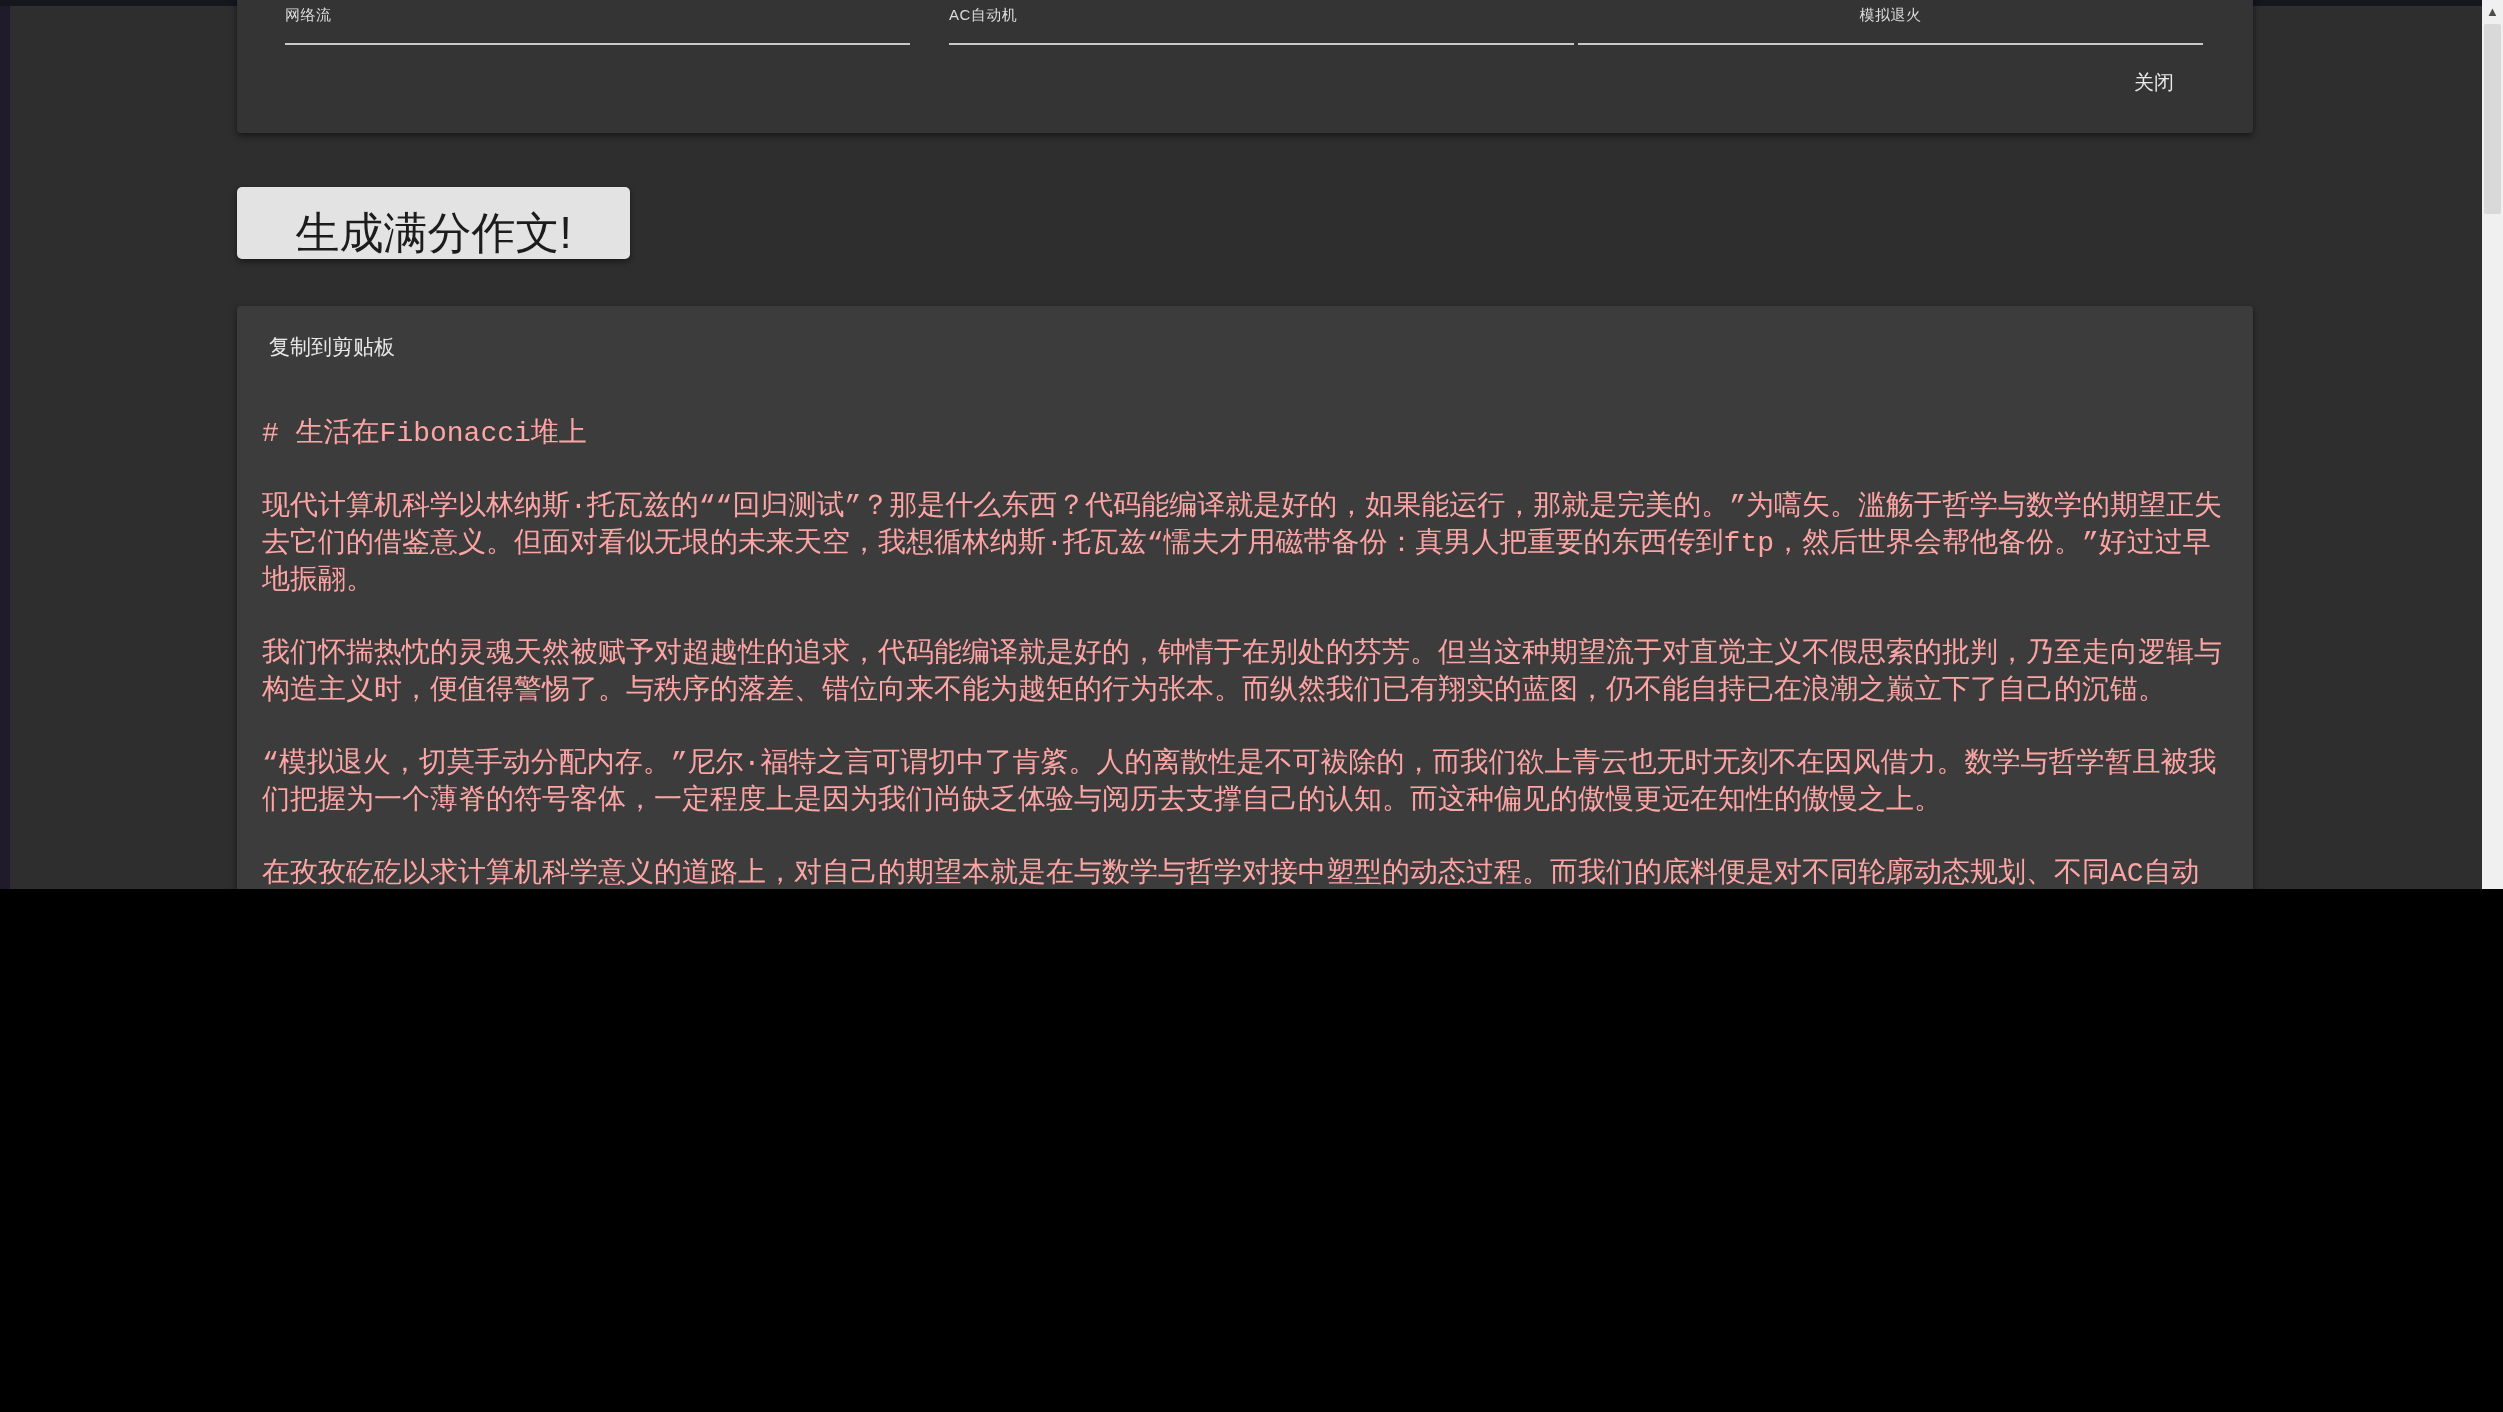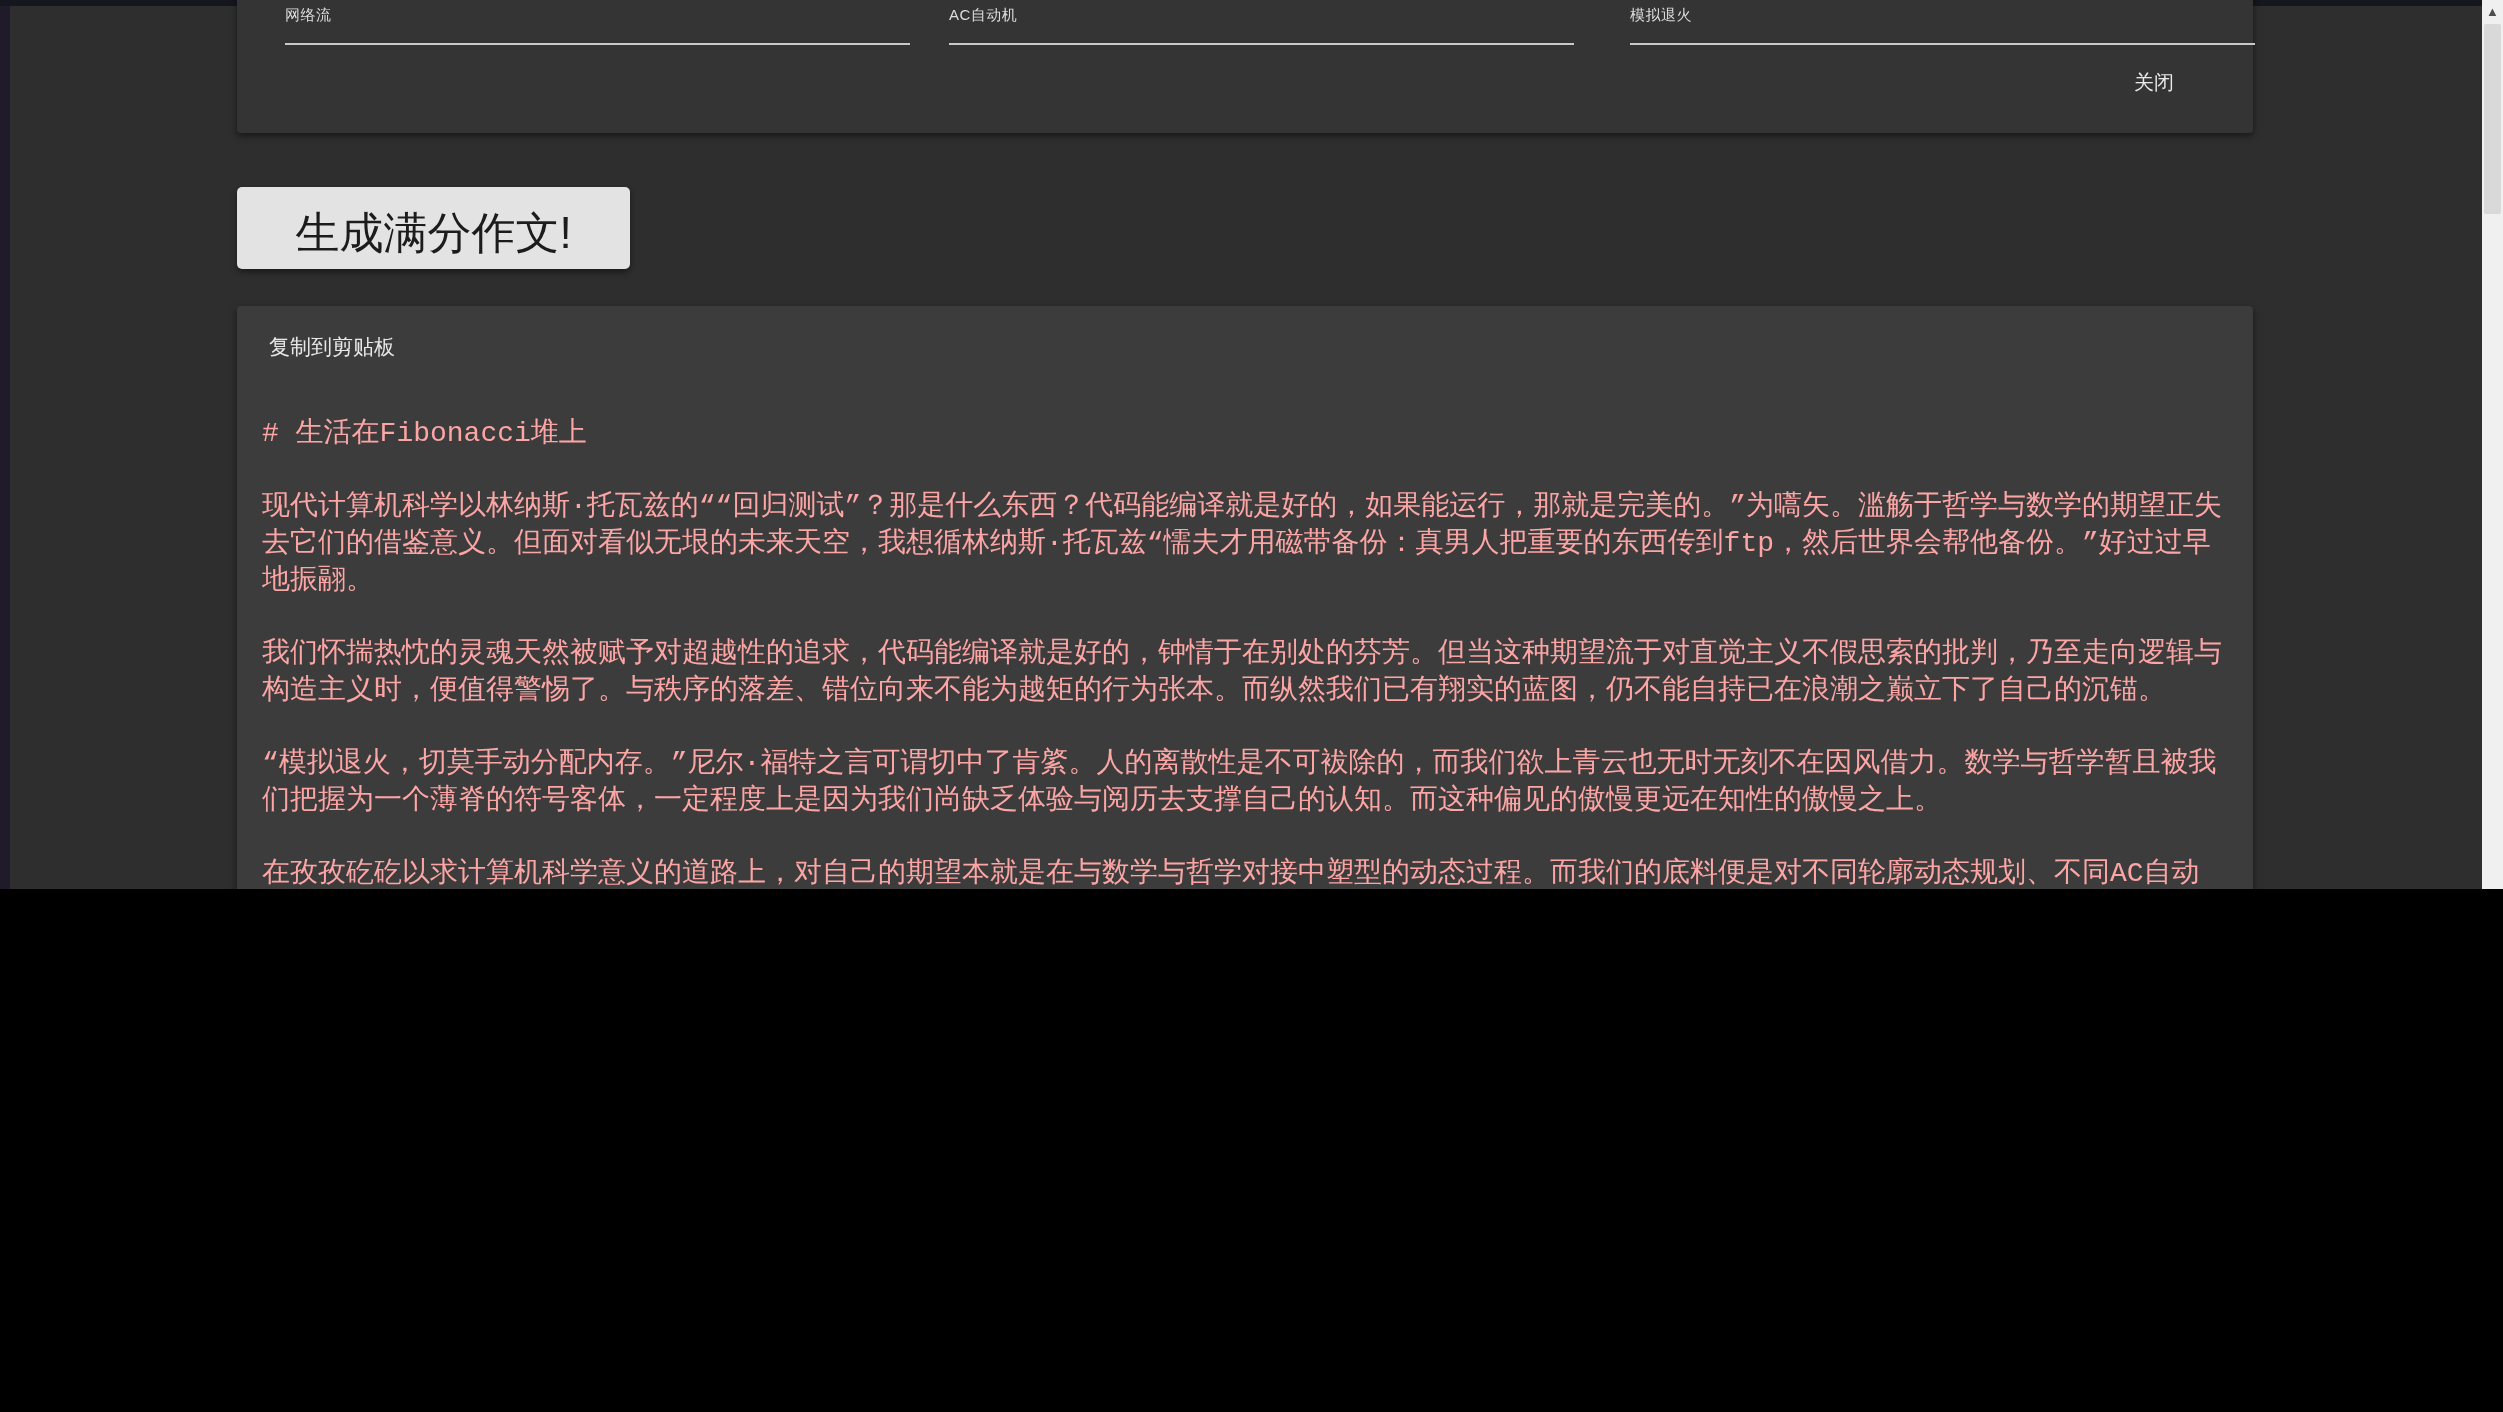--- a/index.html
+++ b/index.html
@@ -31,34 +31,34 @@
     border-bottom:2px solid #c9c9c9;
     cursor:text;
   }
   .text-field .field-label{
     display:block;
     font-size:15px;line-height:26px;color:#dcdcdc;
     letter-spacing:.5px;
   }
   .field-1{left:48px;}
   .field-2{left:712px;}
-  .field-3{left:1393px;}
+  .field-3{left:1341px;text-align:center;}
   .close-button{
     position:absolute;right:44px;top:86px;
     min-width:110px;height:44px;
     background:transparent;border:none;border-radius:4px;
     color:#e8e8e8;font-size:20px;
     font-family:"Liberation Sans", sans-serif;
     display:flex;align-items:center;justify-content:center;
     cursor:pointer;
   }
   
   .generate-button{
     position:absolute;left:237px;top:187px;
-    width:393px;height:82px;
+    width:393px;height:72px;
     background:#e3e3e3;color:#1c1c1c;
     border:none;border-radius:5px;
     font-size:44px;line-height:91px;text-align:center;
     font-family:"Liberation Sans", sans-serif;
     box-shadow:0 3px 6px rgba(0,0,0,.45);
     cursor:pointer;z-index:10;
     padding:0;
   }
   
   .result-card{

